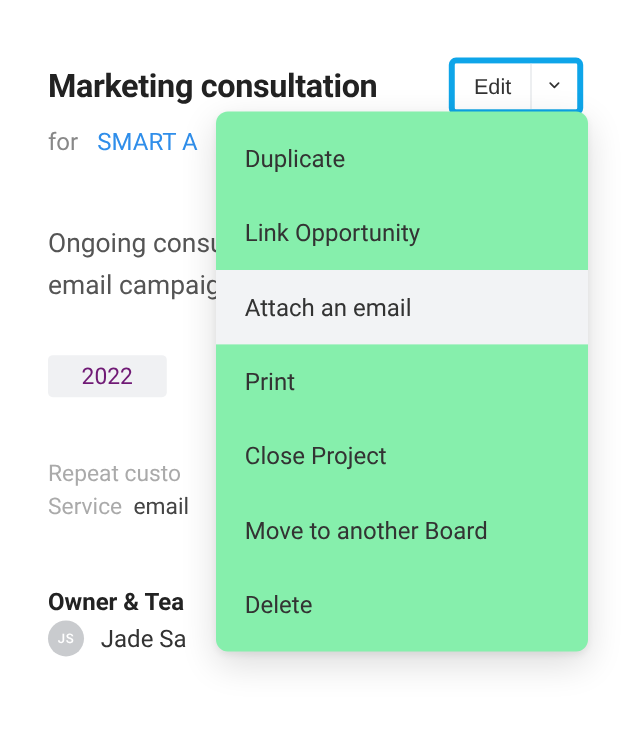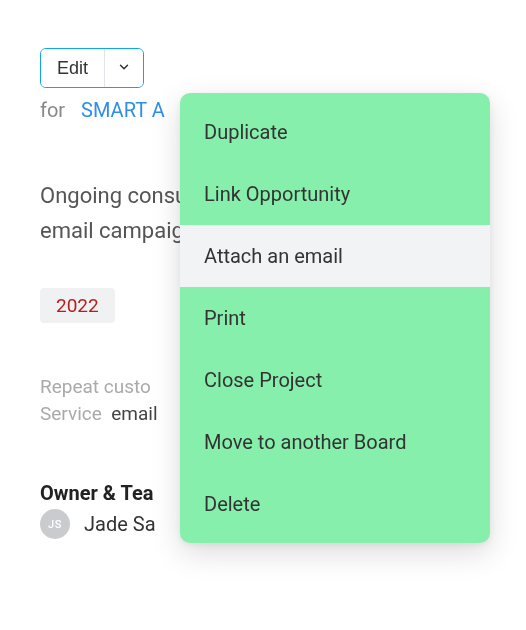--- a/index.html
+++ b/index.html
@@ -23,21 +23,21 @@
     gap: 12px;
   }
   .title {
     font-size: 27px;
     font-weight: 700;
     color: #222;
     letter-spacing: -0.3px;
   }
   .edit-group {
     display: flex;
-    border: 1px solid #0ea5e9;
+    border: 5px solid #0ea5e9;
     border-radius: 6px;
     overflow: hidden;
   }
   .edit-btn {
     border: none;
     background: #fff;
     font-size: 18px;
     color: #333;
     padding: 10px 16px;
     line-height: 1;
@@ -69,23 +69,23 @@
     color: #555;
     line-height: 1.6;
   }
   .tags {
     margin-top: 40px;
     display: flex;
     gap: 10px;
   }
   .tag {
     background: #f0f1f3;
-    color: #b91c1c;
+    color: #701a75;
     border-radius: 4px;
-    padding: 6px 16px;
+    padding: 6px 28px;
     font-size: 19px;
   }
   .meta {
     margin-top: 52px;
     font-size: 19px;
     color: #aaa;
   }
   .meta .srv-val {
     color: #444;
   }
@@ -141,20 +141,21 @@
   }
   .menu-item.hovered {
     background: #f2f3f5;
   }
 </style>
 </head>
 <body>
 
 <div class="page">
   <div class="header-row">
+    <div class="title">Marketing consultation</div>
     <div class="edit-group">
       <button class="edit-btn">Edit</button>
       <button class="edit-caret">
         <span>
           <svg width="14" height="14" viewBox="0 0 24 24" fill="none" stroke="#333" stroke-width="2.5" stroke-linecap="round" stroke-linejoin="round">
               <polyline points="6 9 12 15 18 9"></polyline>
             </svg>
         </span>
       </button>
     </div>

